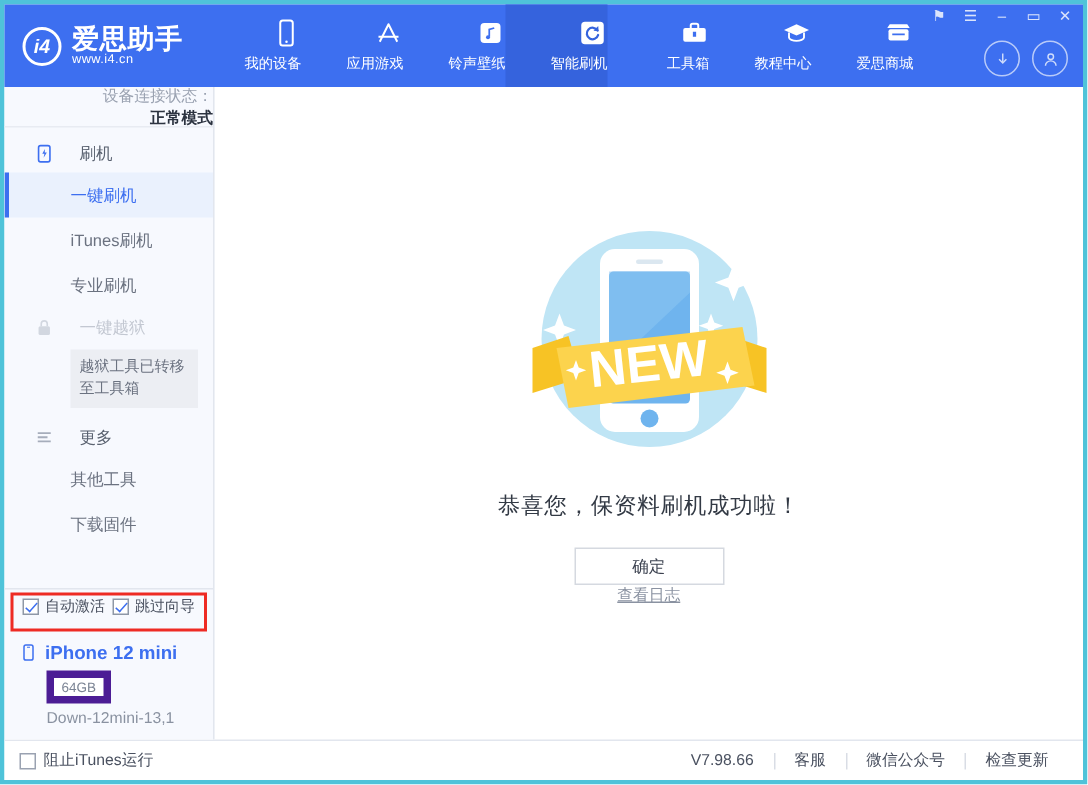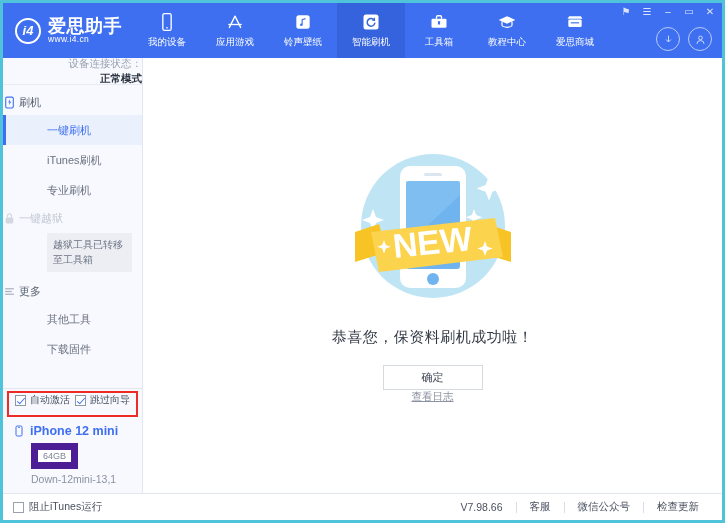--- a/index.html
+++ b/index.html
@@ -54,21 +54,21 @@
 
   .nav {
     display: flex;
     align-items: stretch;
     flex: 1;
   }
   .nav-item {
     width: 68px;
     display: flex;
     flex-direction: column;
-    align-items: center;
+    align-items: flex-end;
     justify-content: center;
     gap: 4px;
     cursor: pointer;
     color: #ffffff;
   }
   .nav-item.active { background: #3563dd; }
   .nav-label { font-size: 9.5px; color: #ffffff; white-space: nowrap; }
   .nav-icon { width: 20px; height: 20px; display: block; }
 
   .win-controls {
@@ -121,21 +121,21 @@
     gap: 1px;
     white-space: nowrap;
     flex-direction: column;
   }
   .conn-status .val { color: #2c3340; font-weight: bold; }
 
   .side-scroll { flex: 1; overflow: hidden; padding-top: 4px; }
 
   .side-group {
     display: flex; align-items: center;
-    height: 26px; gap: 3px;
+    height: 26px; padding-left: 20px; gap: 17px;
     font-size: 11px; color: #5a6270;
     cursor: pointer;
   }
   .side-group.dim { color: #c3c8d2; }
   .grp-icon { width: 13px; height: 13px; flex: 0 0 13px; }
 
   .side-item {
     height: 30px;
     display: flex; align-items: center;
     padding-left: 44px;
@@ -191,21 +191,21 @@
   .chk-label { font-size: 10px; color: #4a5160; white-space: nowrap; }
 
   .device-block { padding: 7px 0 8px 10px; }
   .device-name {
     display: flex; align-items: center; gap: 5px;
     color: #3d6ff0; font-size: 12.5px; font-weight: bold;
   }
   .cap-badge {
     display: inline-block;
     margin: 5px 0 4px 18px;
-    border: 7px solid #4c1d95;
+    border: 5px solid #4c1d95;
     background: #ffffff;
     color: #7b8494;
     font-size: 9px;
     padding: 1px 5px;
   }
   .device-model {
     margin-left: 18px;
     font-size: 10.5px;
     color: #8a92a1;
   }

